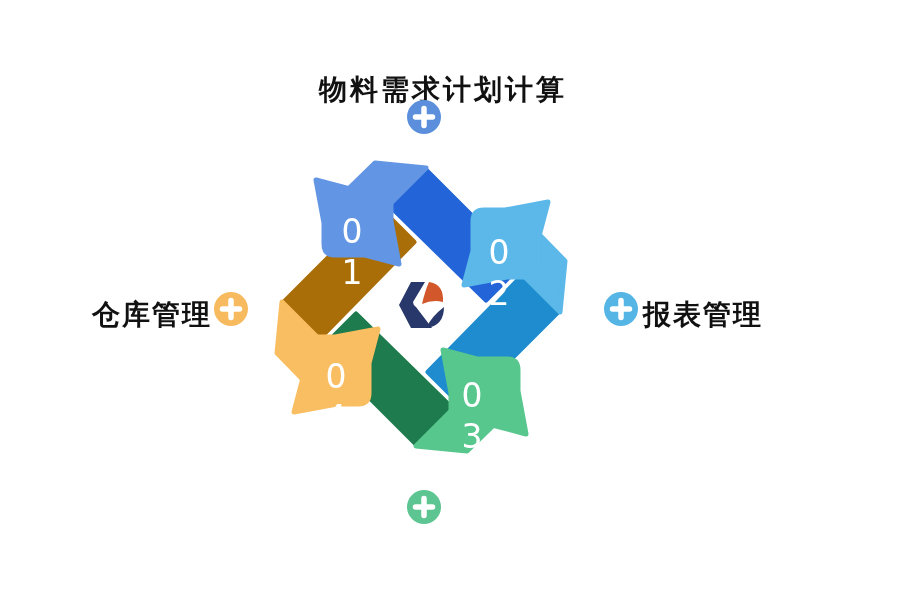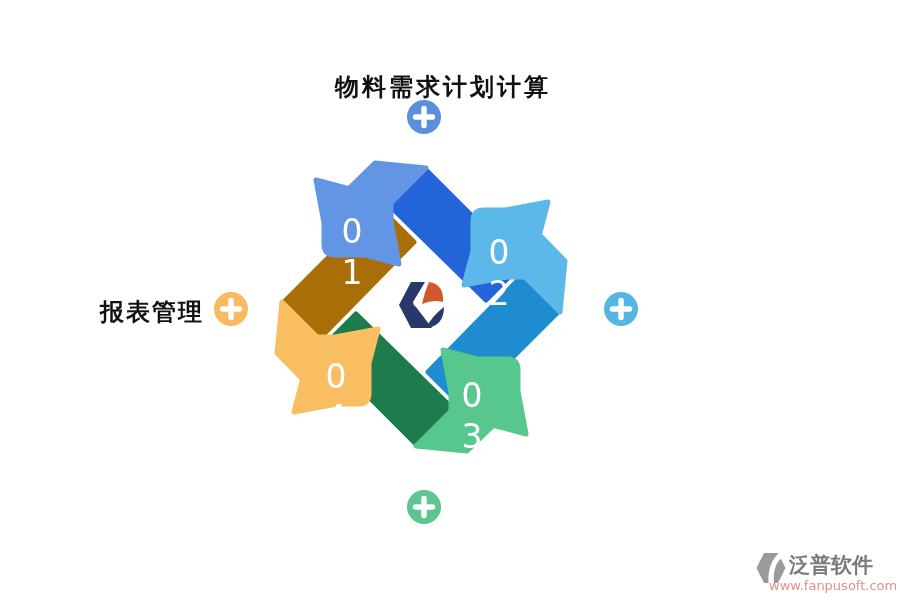--- a/index.html
+++ b/index.html
@@ -1,21 +1,21 @@
 <!DOCTYPE html>
 <html><head>
 <meta charset="utf-8">
 <style>
   html,body{margin:0;padding:0;background:#fff;}
   .stage{
     position:relative;width:900px;height:600px;background:#ffffff;overflow:hidden;
     font-family:"DejaVu Sans","Liberation Sans",sans-serif;
   }
   .label{
-    position:absolute;color:#111;font-weight:bold;font-size:24px;letter-spacing:2px;
+    position:absolute;color:#111;font-weight:bold;font-size:28px;letter-spacing:2px;
     text-align:center;white-space:nowrap;
   }
   .label-top{left:283px;top:71px;width:320px;letter-spacing:3px;}
   .label-left{left:72px;top:296px;width:160px;}
   .label-right{left:623px;top:296px;width:160px;}
   .label-bottom{left:288px;top:539px;width:320px;}
   .plus{position:absolute;width:34px;height:34px;}
   .plus-top{left:407px;top:100px;}
   .plus-left{left:214px;top:292px;}
   .plus-right{left:604px;top:292px;}
@@ -34,21 +34,22 @@
   .wm-glyph{position:absolute;left:2px;top:2px;width:34px;height:34px;}
   .wm-brand{position:absolute;left:37px;top:2px;font-size:21px;font-weight:bold;white-space:nowrap;}
   .wm-url{position:absolute;left:17px;top:29px;font-size:13px;white-space:nowrap;}
 </style>
 </head>
 <body>
 
 <div class="stage">
 
   <div class="label label-top">物料需求计划计算</div>
-  <div class="label label-left">报表管理</div>
+  <div class="label label-right">报表管理</div>
+  <div class="label label-left">仓库管理</div>
 
   <svg class="plus plus-top" viewBox="0 0 34 34">
     <circle cx="17" cy="17" r="17" fill="#5B8FDC"></circle>
     <path d="M17 8.5 V25.5 M8.5 17 H25.5" stroke="#ffffff" stroke-width="5.5" stroke-linecap="round"></path>
   </svg>
   <svg class="plus plus-right" viewBox="0 0 34 34">
     <circle cx="17" cy="17" r="17" fill="#55B5E5"></circle>
     <path d="M17 8.5 V25.5 M8.5 17 H25.5" stroke="#ffffff" stroke-width="5.5" stroke-linecap="round"></path>
   </svg>
   <svg class="plus plus-bottom" viewBox="0 0 34 34">
@@ -99,22 +100,14 @@
   </div>
   <div class="num num-3">
     <div>0</div>
       <div>3</div>
   </div>
   <div class="num num-4">
     <div>0</div>
       <div>4</div>
   </div>
 
-  <div class="watermark">
-    <svg class="wm-glyph" viewBox="0 0 34 34">
-      <path d="M10 2 H24 L31.5 17 L24 32 H10 L2.5 17 Z" fill="#9A9A9A"></path>
-      <path d="M26 1 Q13 12 14.5 33 L20 33 Q18 13 30 5 Z" fill="#ffffff"></path>
-    </svg>
-    <div class="wm-brand" style="color: rgb(122, 122, 122);">泛普软件</div>
-    <div class="wm-url" style="color: rgb(224, 145, 137);">www.fanpusoft.com</div>
-  </div>
 
 </div>
 
 </body></html>

